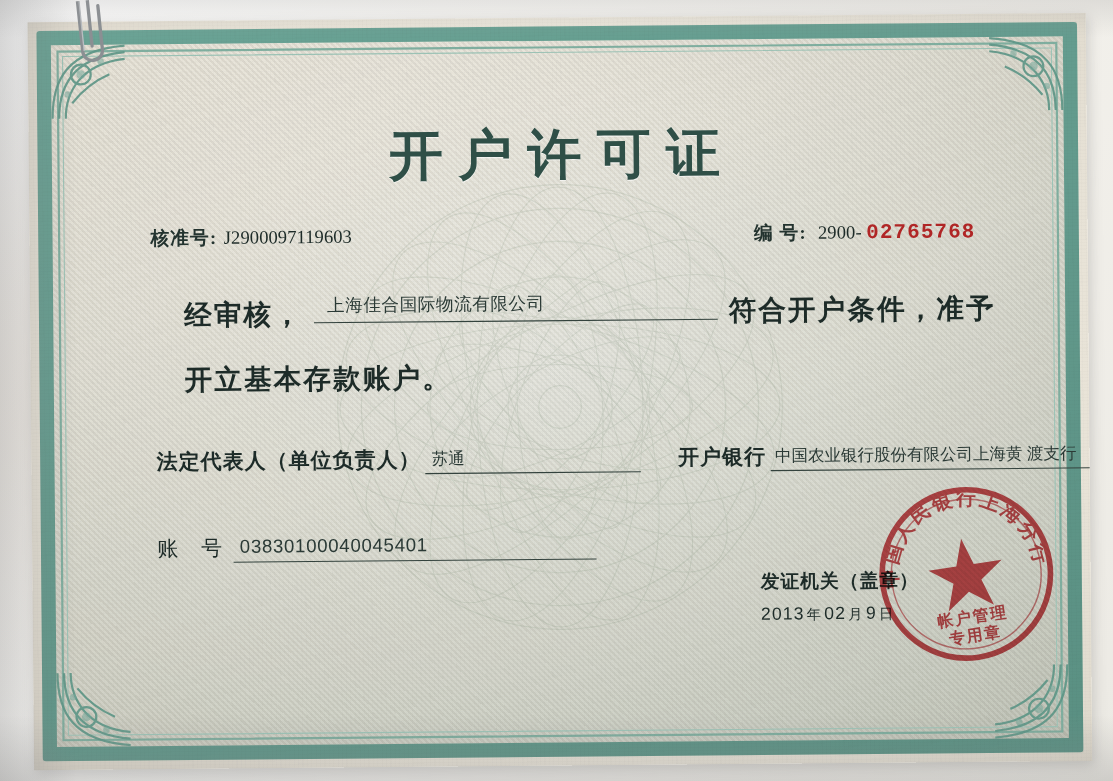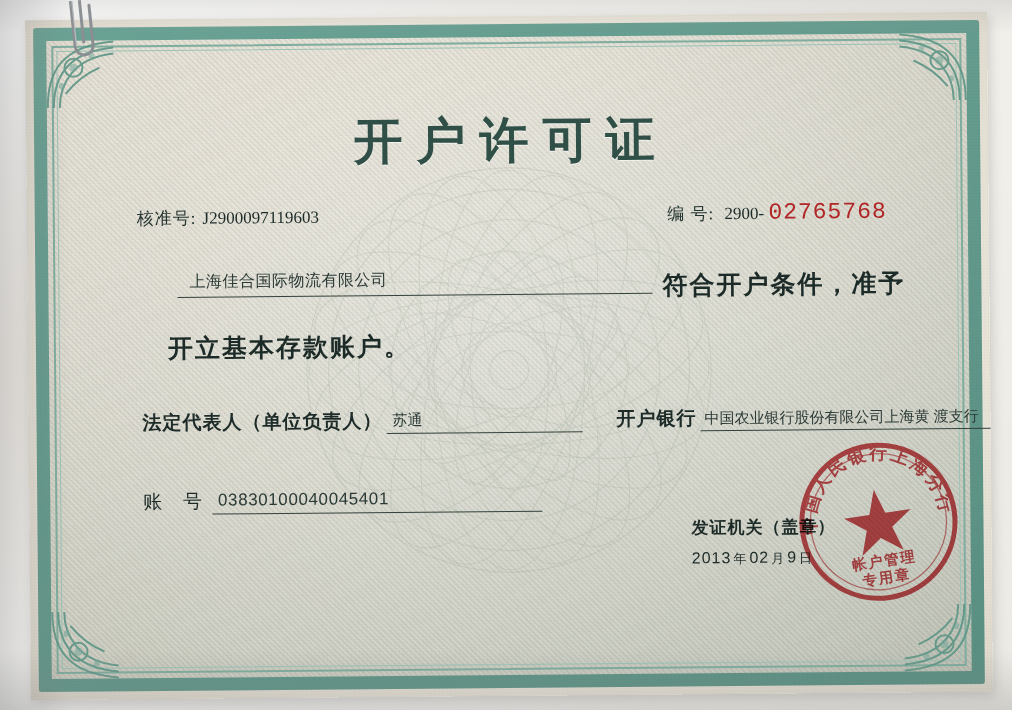--- a/index.html
+++ b/index.html
@@ -167,34 +167,35 @@
   .row-ids {
     display: flex;
     justify-content: space-between;
     align-items: baseline;
     margin-top: 28px;
     padding: 0 58px 0 58px;
     font-size: 17px;
     color: #23332f;
   }
   .label-strong {
-    font-weight: normal;
+    font-weight: bold;
     letter-spacing: 1px;
   }
   .id-value {
     font-family: "Liberation Serif", serif;
     font-size: 17px;
     margin-left: 6px;
     color: #1d2b28;
   }
   .serial-red {
     color: #b02626;
     font-family: "Liberation Mono", monospace;
-    font-size: 23px;
+    font-size: 19px;
     letter-spacing: 1px;
+    font-weight: bold;
   }
 
   .para {
     margin-top: 36px;
     padding: 0 40px 0 88px;
     font-size: 25px;
     font-weight: bold;
     color: #1d2b28;
     letter-spacing: 2px;
     display: flex;
@@ -471,20 +472,21 @@
           <span class="label-strong">核准号:</span><span class="id-value">J2900097119603</span>
         </div>
         <div>
           <span class="label-strong">编 号:</span>
           <span class="id-value">2900-</span>
           <span class="serial-red">02765768</span>
         </div>
       </div>
 
       <div class="para">
+        <span>经审核，</span>
         <span class="fill">
           <span class="written">上海佳合国际物流有限公司</span>
         </span>
         <span>符合开户条件，准予</span>
       </div>
 
       <div class="para2">开立基本存款账户。</div>
 
       <div class="row-two">
         <div class="field rep-field">

